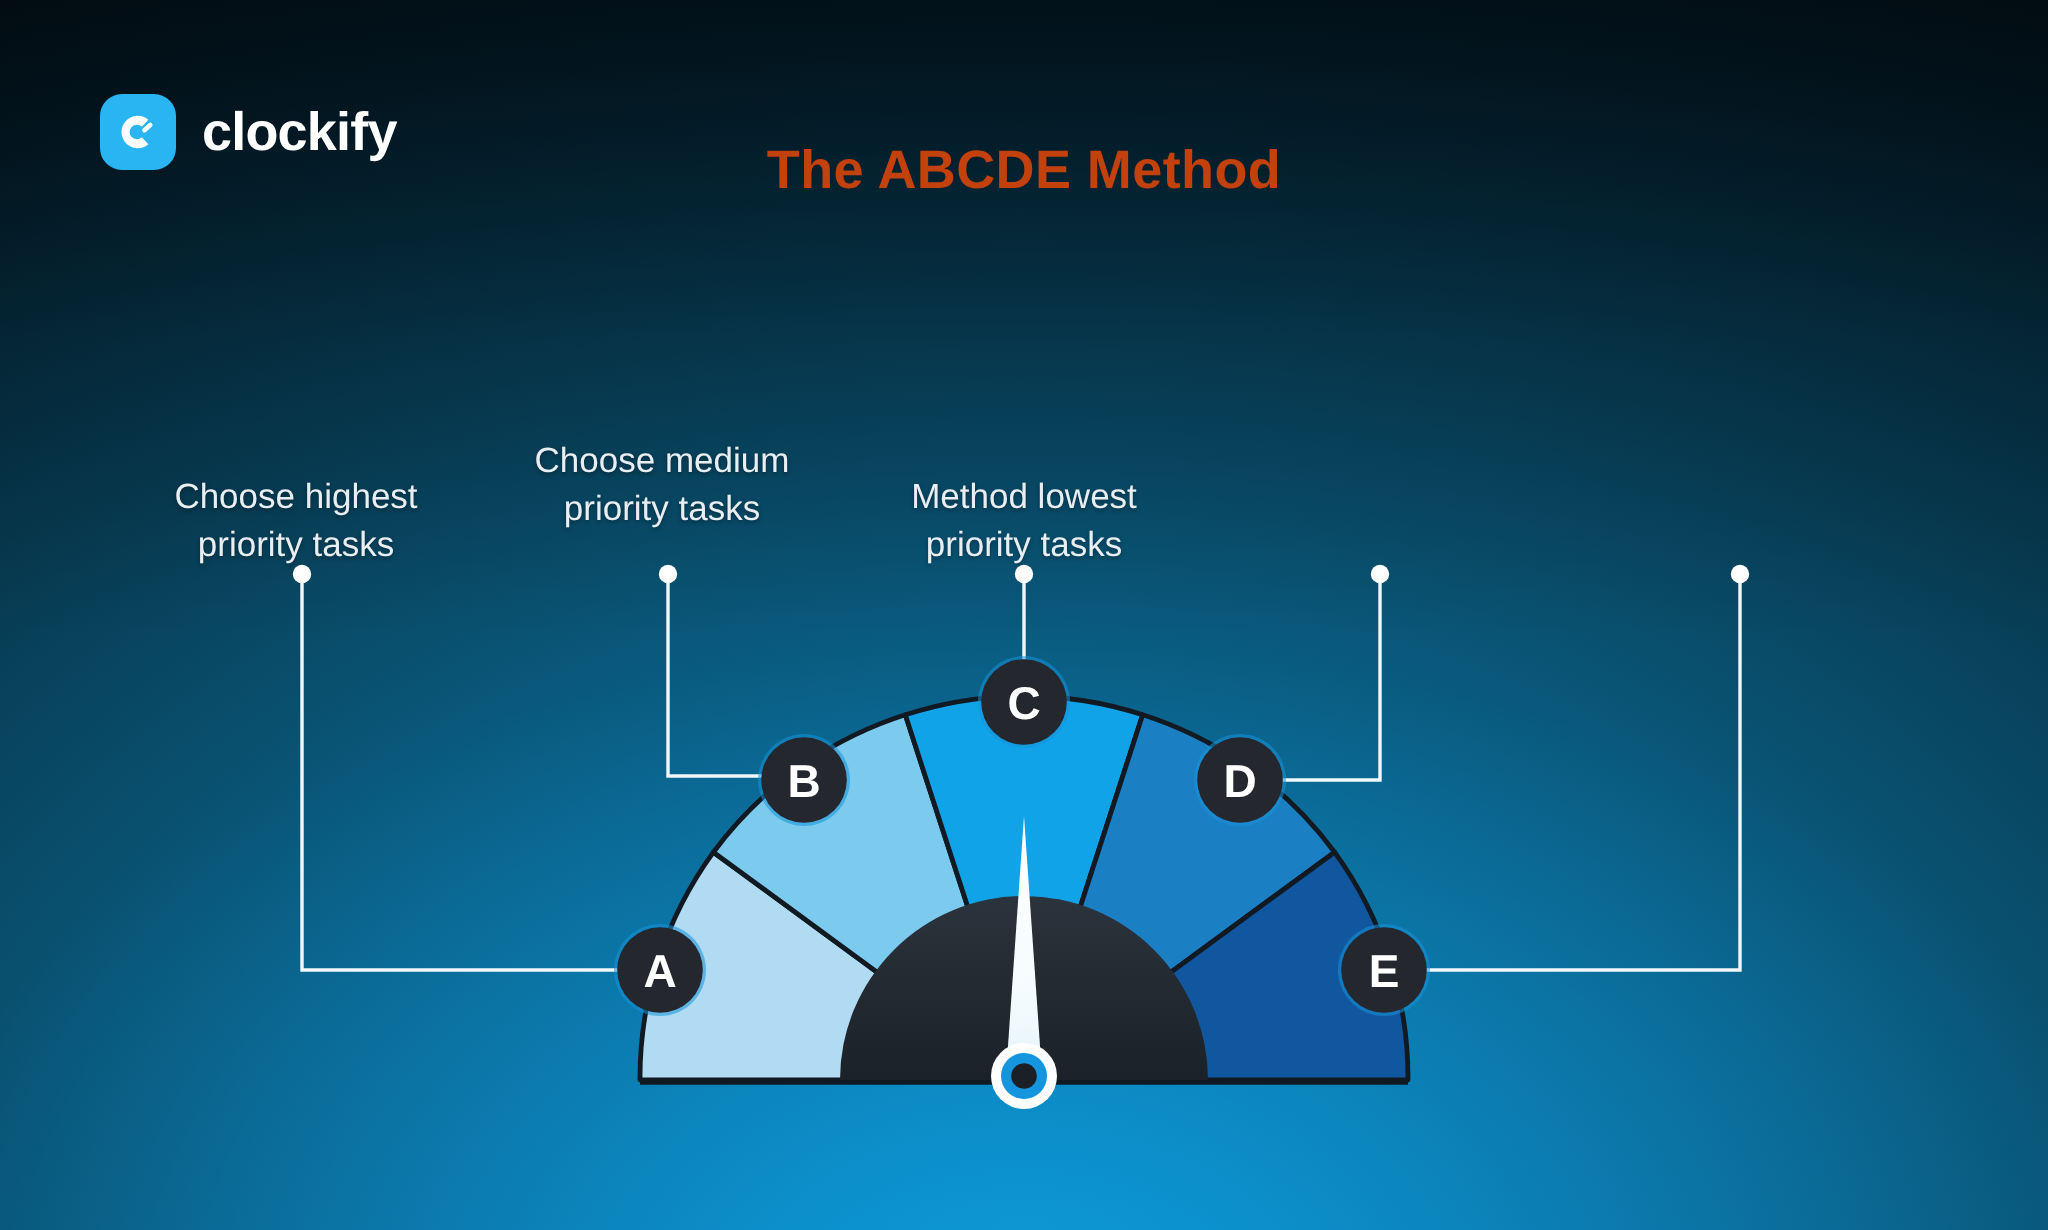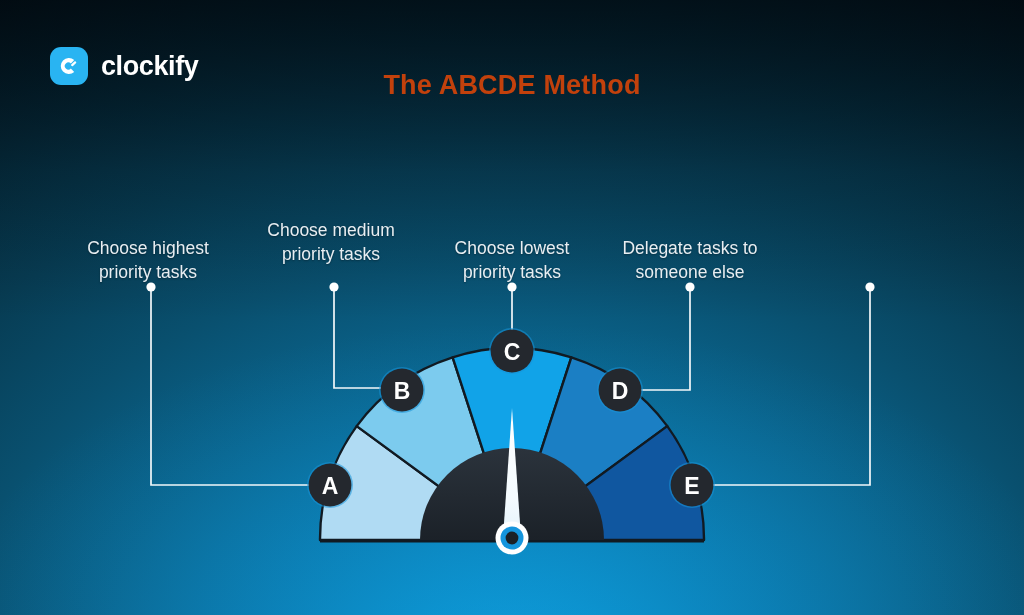--- a/index.html
+++ b/index.html
@@ -101,24 +101,22 @@
     </div>
     <div class="logo-word">clockify</div>
   </div>
 
   <div id="title">The ABCDE Method</div>
 
   <div class="caption" id="cap-a">Choose highest
 priority tasks</div>
   <div class="caption" id="cap-b">Choose medium
 priority tasks</div>
-  <div class="caption" id="cap-c">Choose lowest
+  <div class="caption" id="cap-c">Method lowest
 priority tasks</div>
-  <div class="caption" id="cap-d">Delegate tasks to
-someone else</div>
 
   <svg id="art" viewBox="0 0 1024 615">
     <defs>
       <radialGradient id="hubGrad" cx="50%" cy="96%" r="90%">
         <stop offset="0%" stop-color="#2b3views"></stop>
       </radialGradient>
       <linearGradient id="hubLin" x1="0" y1="0" x2="0" y2="1">
         <stop offset="0%" stop-color="#2b333c"></stop>
         <stop offset="100%" stop-color="#1b2128"></stop>
       </linearGradient>

